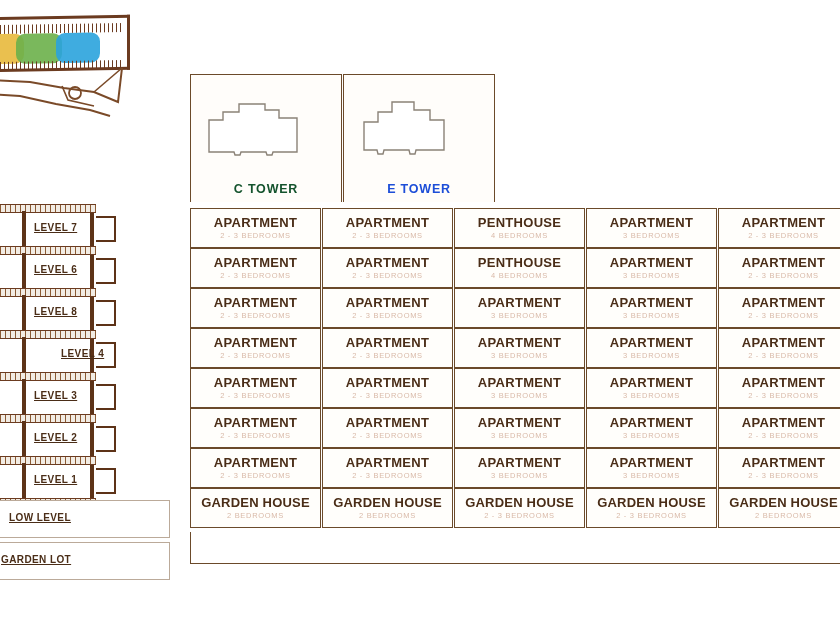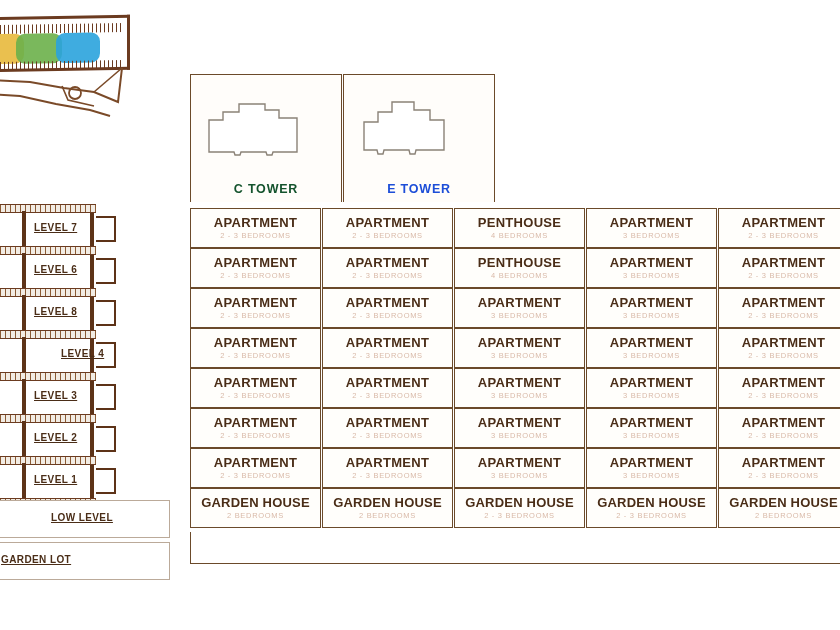--- a/index.html
+++ b/index.html
@@ -191,21 +191,21 @@
       <div class="bs-tick" style="left: 96px; top: 222px;"></div>
       <div class="bs-slab" style="top: 252px;"></div>
       <div class="bs-floor" style="top: 259px;"></div>
       <div class="bs-col" style="left: 22px; top: 259px; height: 35px;"></div>
       <span class="bs-label" style="left: 34px; top: 270px;">LEVEL 1</span>
       <div class="bs-tick" style="left: 96px; top: 264px;"></div>
       <div class="bs-slab" style="top: 294px;"></div>
       <div class="bs-col" style="left: 22px; top: 301px; height: 32px;"></div>
     </div>
   <div class="bs-lowbox">
-    <span class="bs-label" style="left:18px;top:11px;margin-left:42px;">LOW LEVEL</span>
+    <span class="bs-label" style="left:18px;top:11px;">LOW LEVEL</span>
   </div>
   <div class="bs-parkbox">
     <span class="bs-label" style="left:10px;top:11px;">GARDEN LOT</span>
   </div>
 </div>
 
 <div id="matrix">
   <div class="m-head" id="m-head">
       <div class="m-cell">
         <div class="plan">

